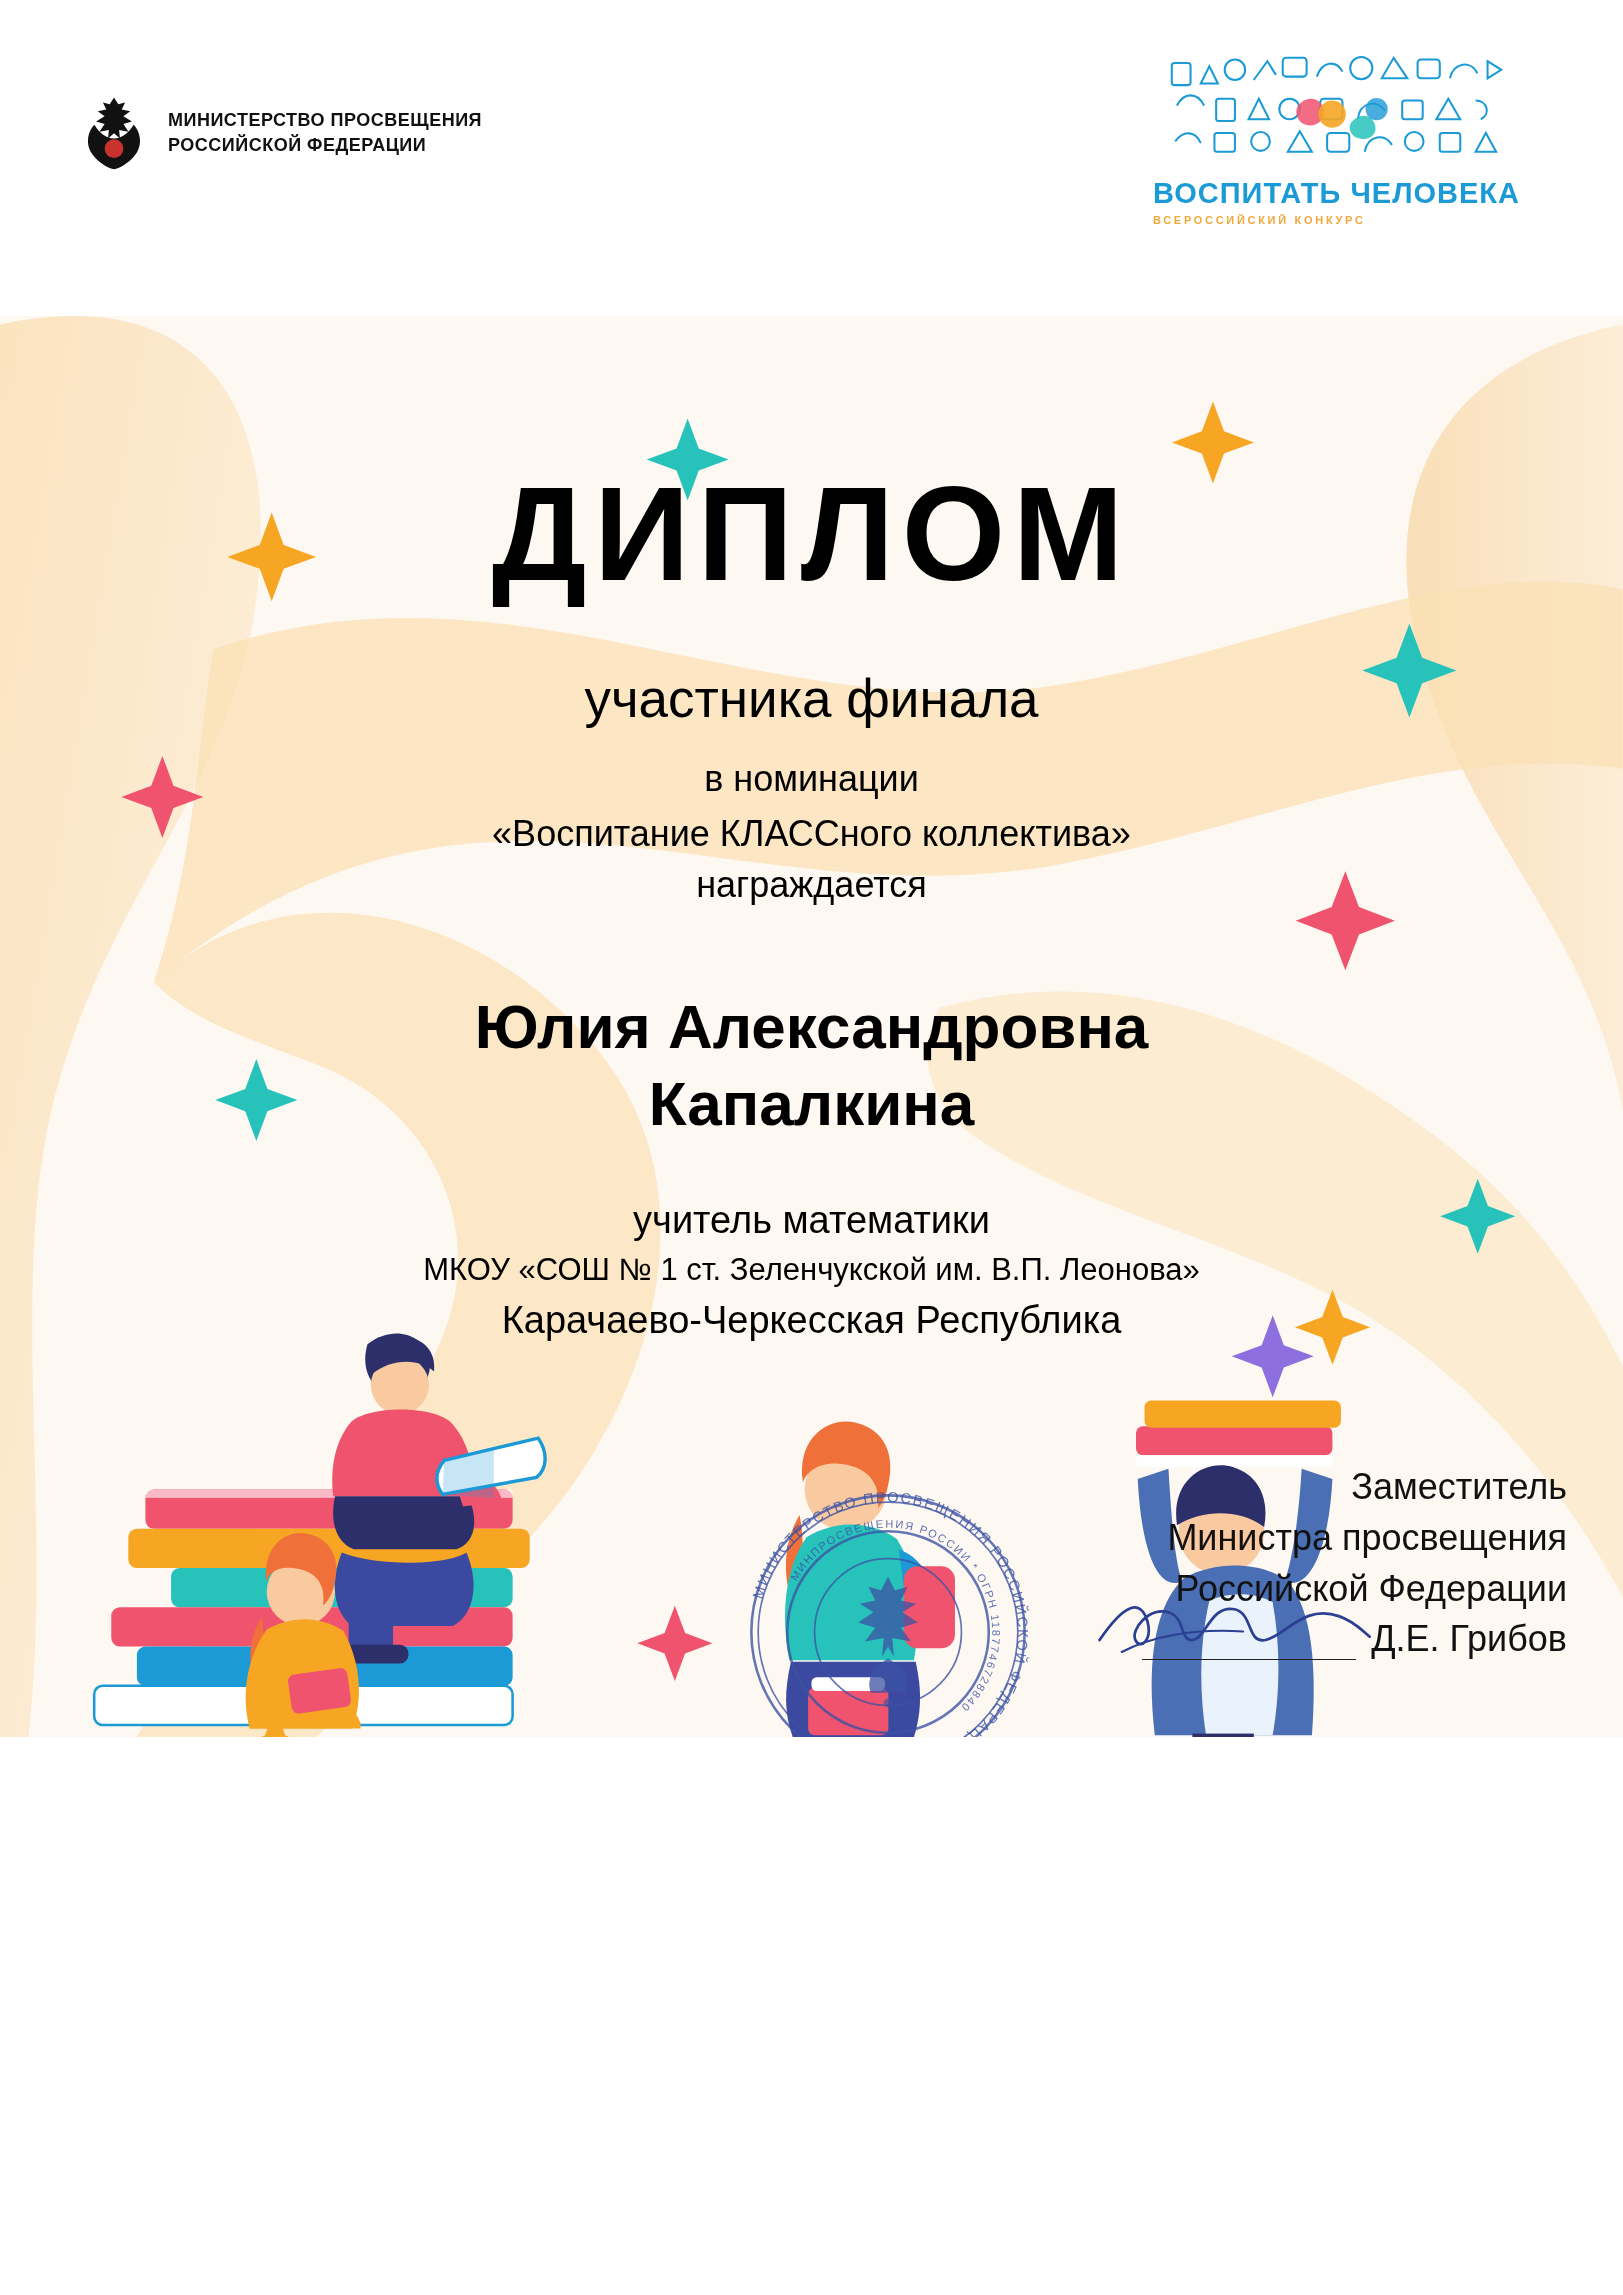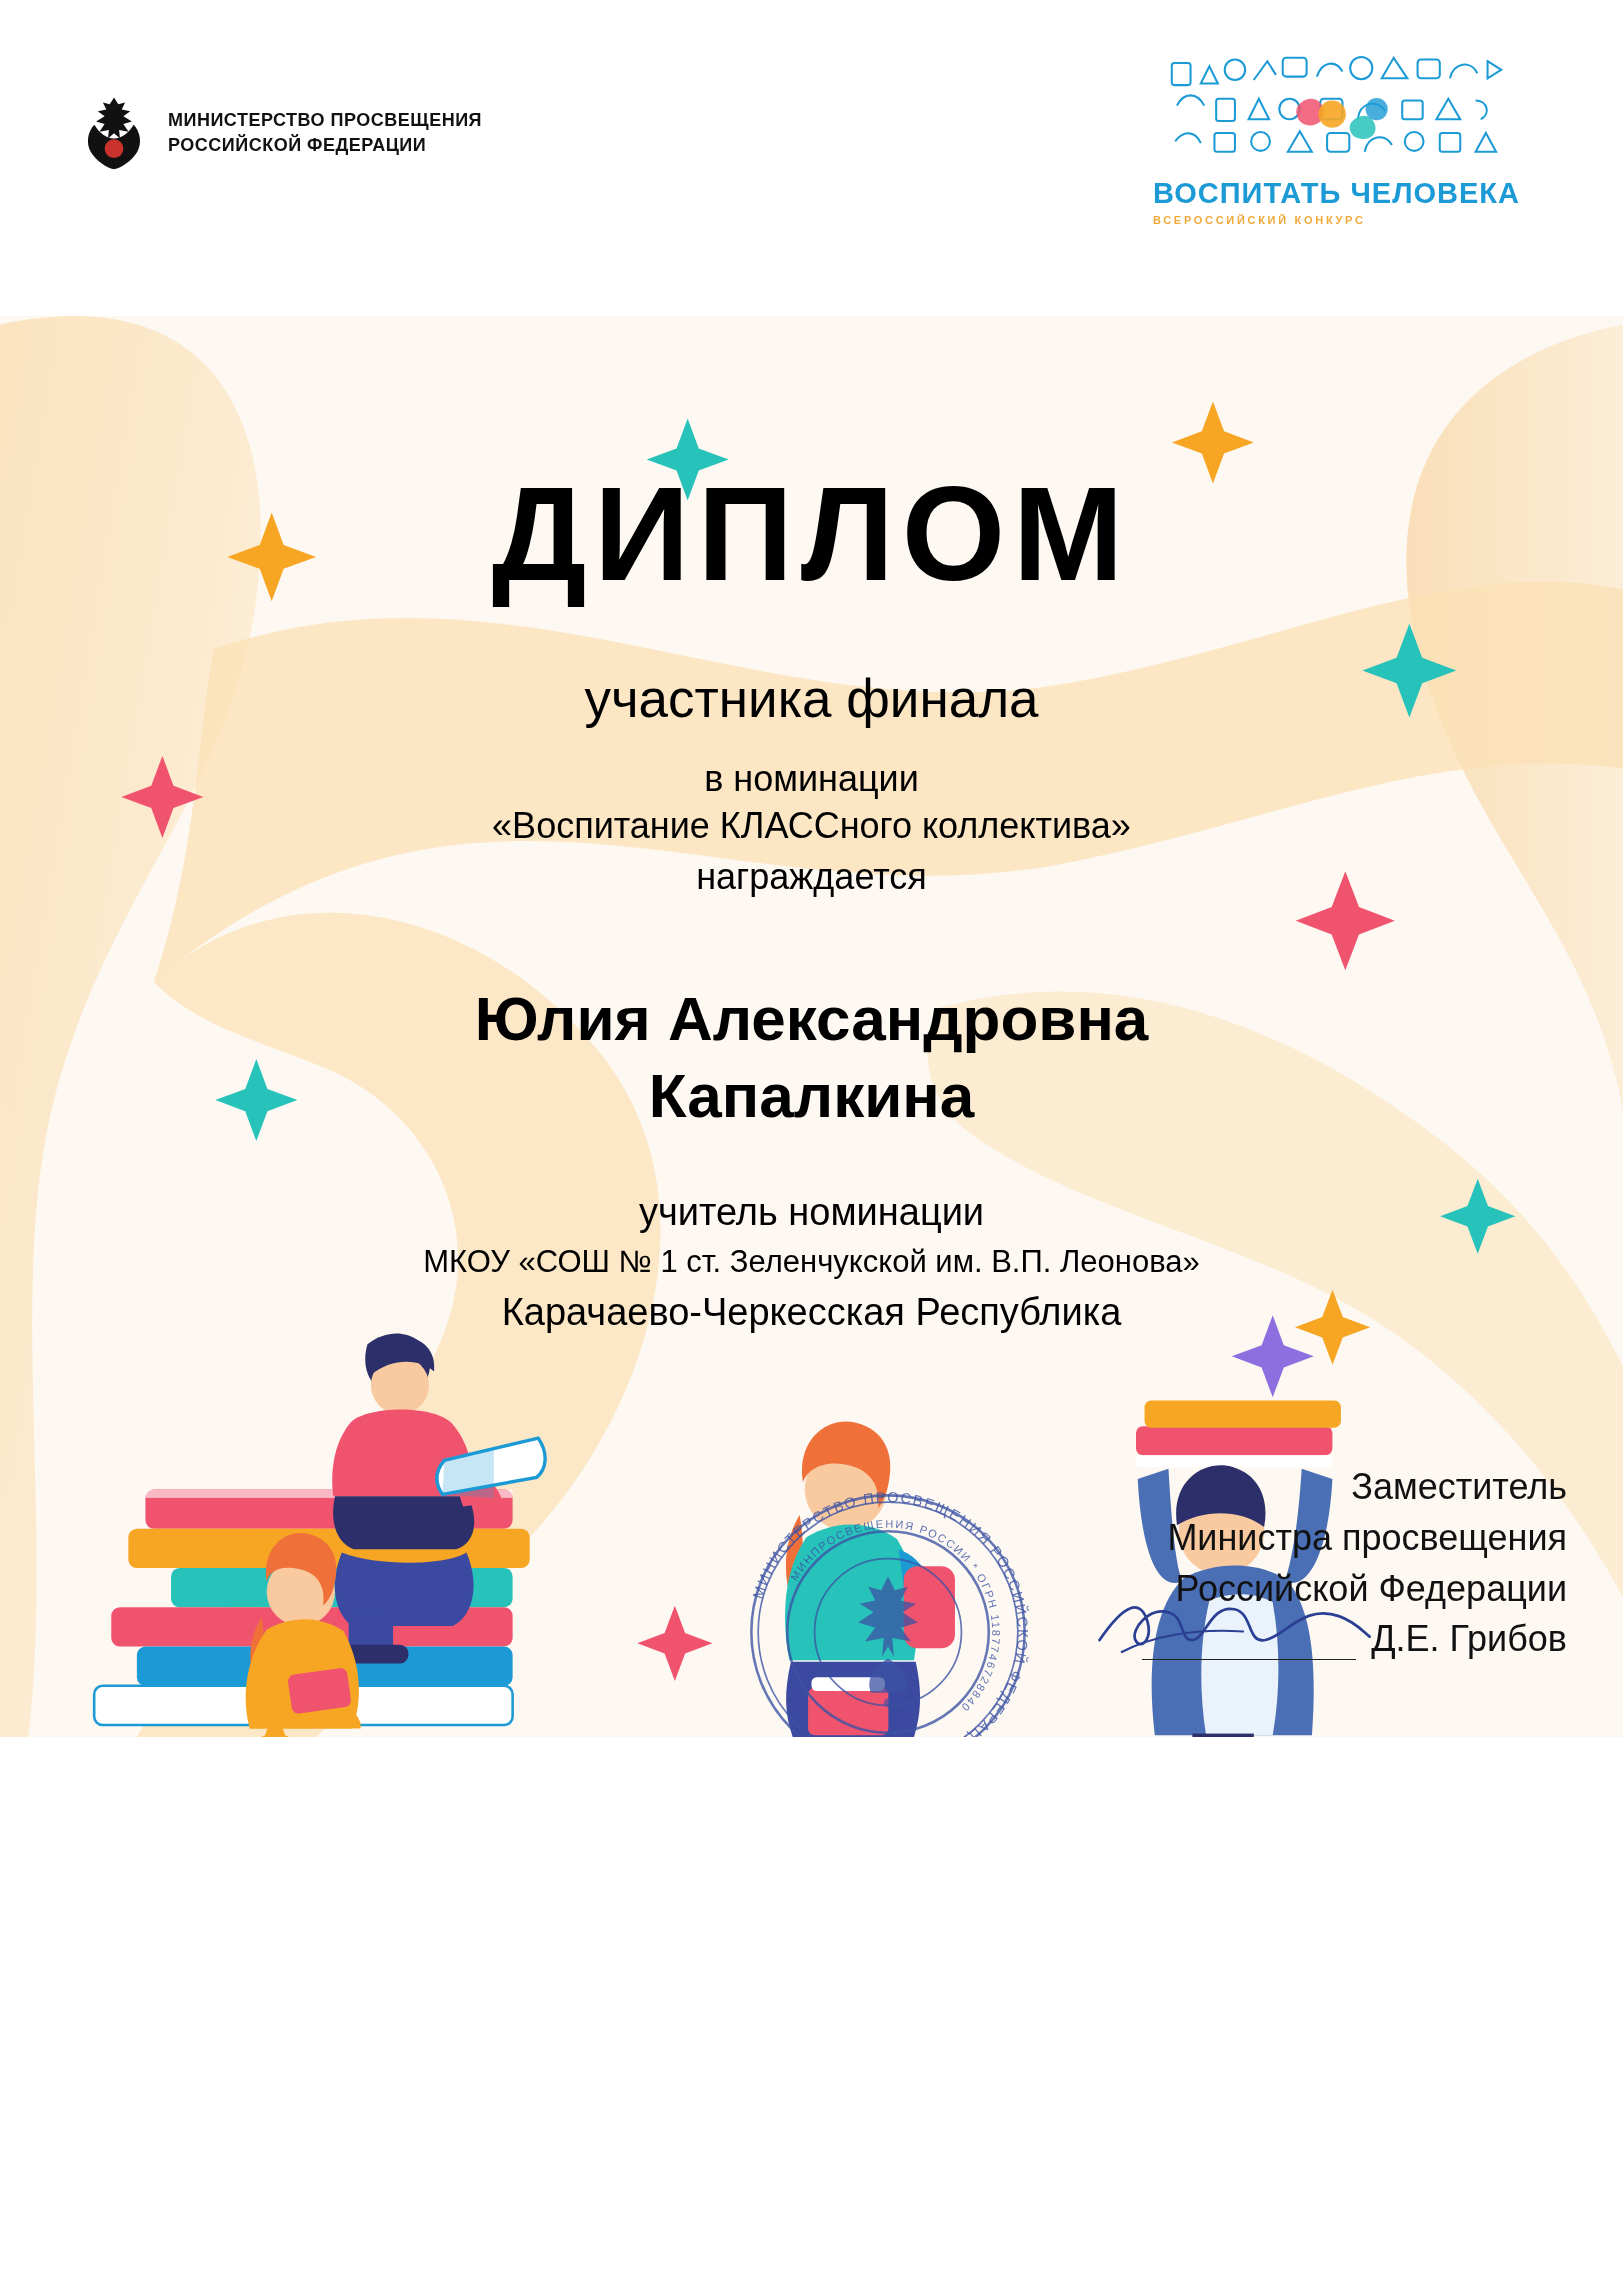--- a/index.html
+++ b/index.html
@@ -102,21 +102,21 @@
     margin-top: 67px;
     font-size: 53px;
     font-weight: 400;
   }
   .nomination-label {
     margin-top: 29px;
     font-size: 36px;
     font-weight: 400;
   }
   .nomination-name {
-    margin-top: 5px;
+    margin-top: 13px;
     font-size: 36px;
     font-weight: 400;
   }
   .awarded {
     margin-top: 8.5px;
     font-size: 36px;
     font-weight: 400;
   }
   .recipient {
     margin-top: 82px;
@@ -326,21 +326,21 @@
   <div class="content">
     <div class="title">ДИПЛОМ</div>
     <div class="subtitle">участника финала</div>
     <div class="nomination-label">в номинации</div>
     <div class="nomination-name">«Воспитание КЛАССного коллектива»</div>
     <div class="awarded">награждается</div>
     <div class="recipient">
       <div>Юлия Александровна</div>
       <div>Капалкина</div>
     </div>
-    <div class="role">учитель номинации</div>
+    <div class="role">учитель математики</div>
     <div class="org">МКОУ «СОШ № 1 ст. Зеленчукской им. В.П. Леонова»</div>
     <div class="region">Карачаево-Черкесская Республика</div>
   </div>
 
   <svg class="stamp" viewBox="0 0 370 370">
     <defs>
       <path id="outerArc" d="M185,185 m-152,0 a152,152 0 1,1 304,0 a152,152 0 1,1 -304,0"></path>
       <path id="innerArc" d="M185,185 m-122,0 a122,122 0 1,1 244,0 a122,122 0 1,1 -244,0"></path>
     </defs>
     <g stroke="#3b52a4" fill="none" opacity="0.78">

